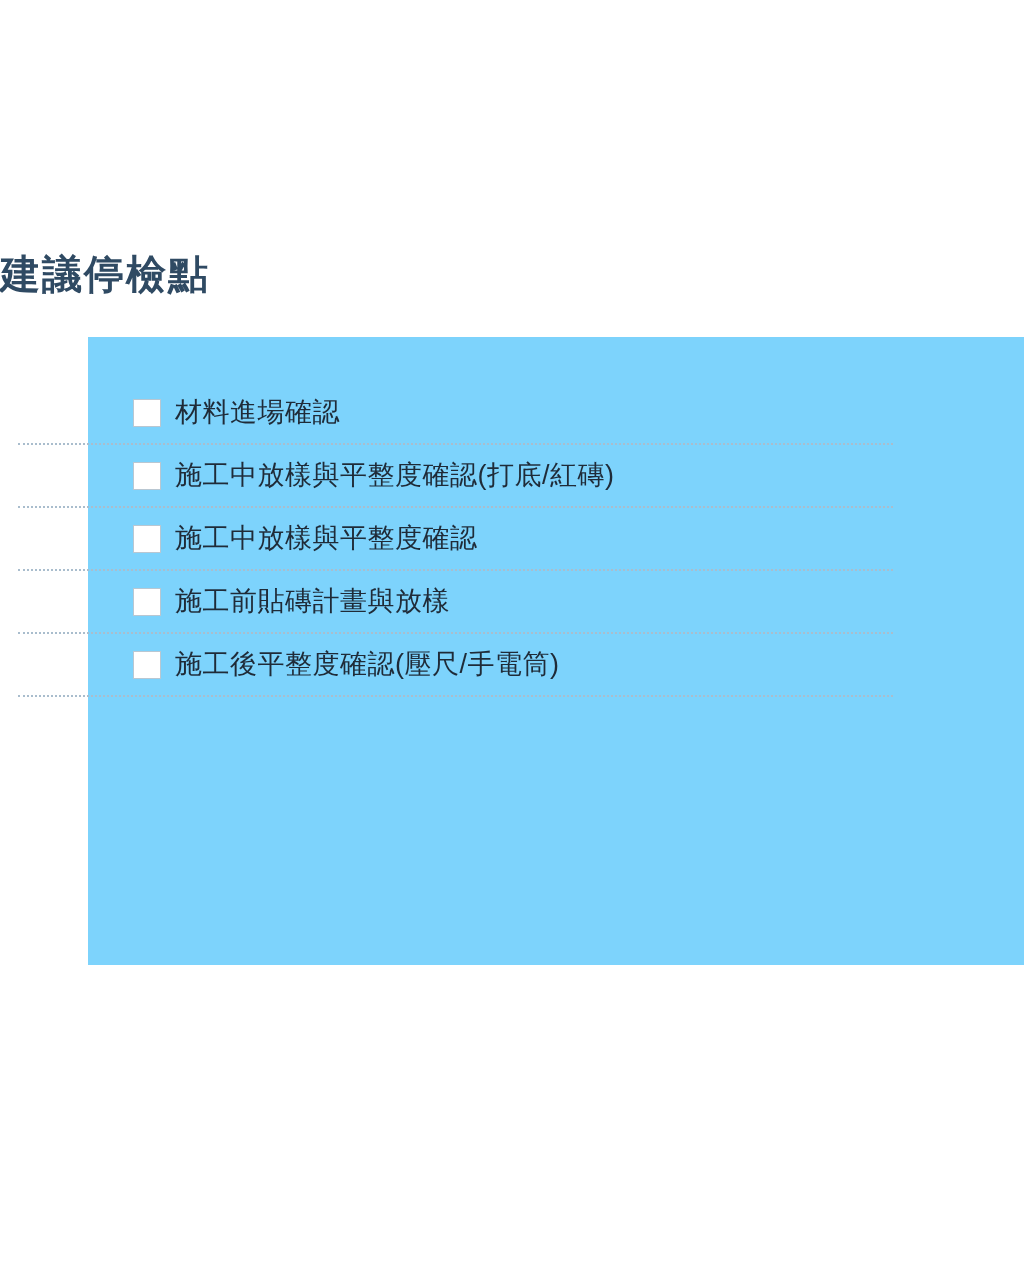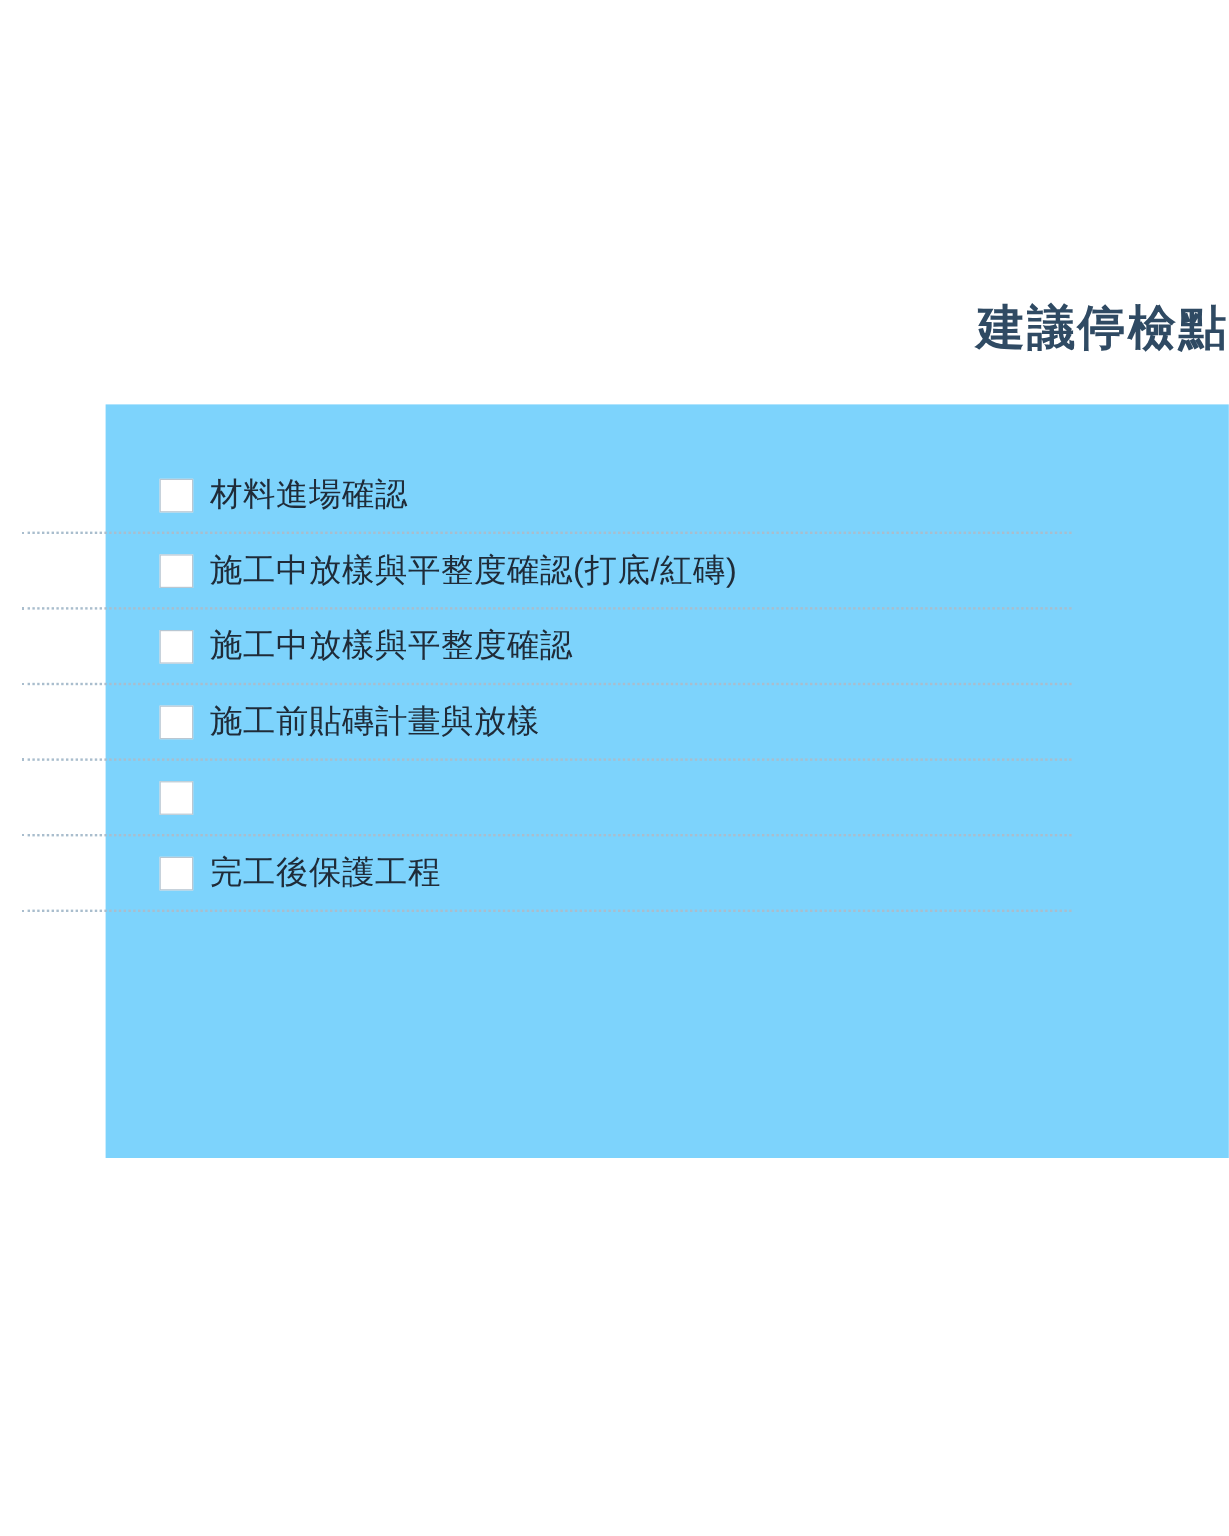--- a/index.html
+++ b/index.html
@@ -17,21 +17,21 @@
     position: relative;
     width: 1024px;
     height: 1280px;
     box-sizing: border-box;
   }
   .title {
     position: absolute;
     top: 250px;
     left: 0;
     width: 1024px;
-    text-align: right;
+    text-align: left;
     font-size: 40px;
     font-weight: bold;
     letter-spacing: 2px;
     color: #2f4a63;
     line-height: 1.2;
   }
   .panel {
     position: absolute;
     left: 88px;
     top: 337px;
@@ -97,23 +97,20 @@
         <span class="label">施工中放樣與平整度確認</span>
       </div>
 
       <div class="row">
         <span class="box"></span>
         <span class="label">施工前貼磚計畫與放樣</span>
       </div>
 
       <div class="row">
         <span class="box"></span>
+        <span class="label">施工後平整度確認(壓尺/手電筒)</span>
       </div>
 
-      <div class="row">
-        <span class="box"></span>
-        <span class="label">完工後保護工程</span>
-      </div>
 
     </div>
   </div>
 
 </div>
 
 </body></html>

